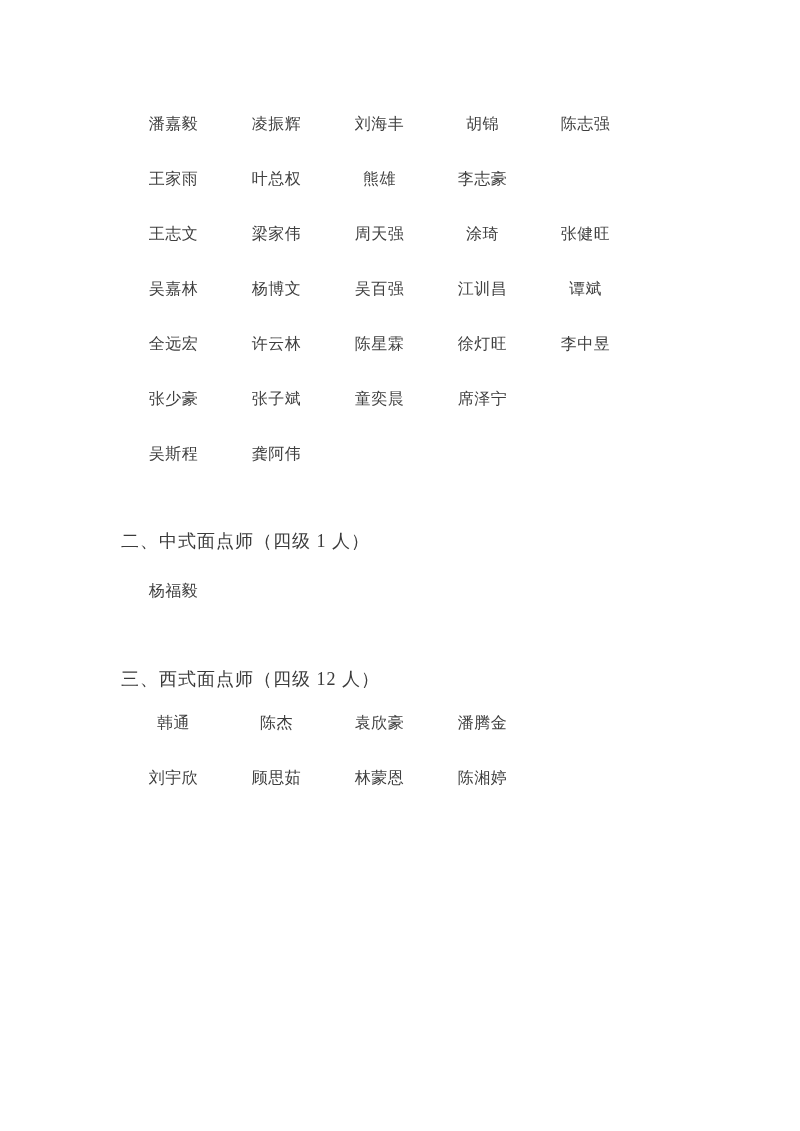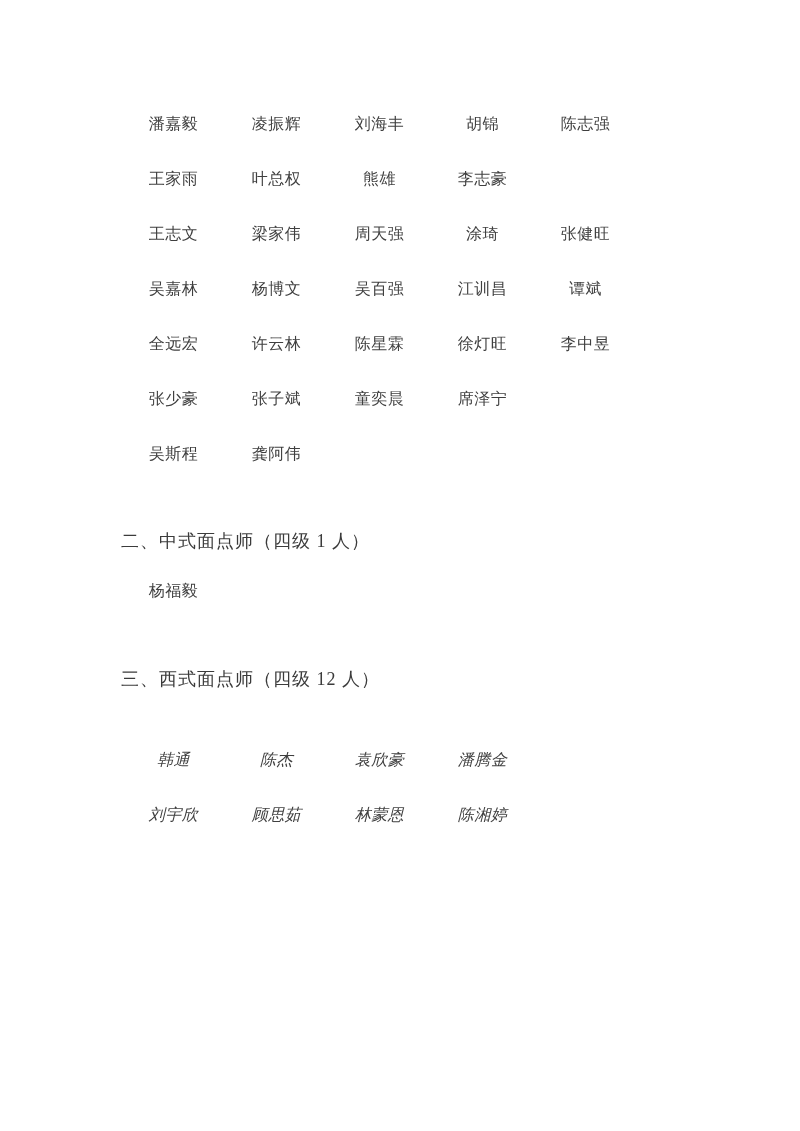--- a/index.html
+++ b/index.html
@@ -29,21 +29,21 @@
   .name-cell {
     display: flex;
     align-items: center;
     justify-content: center;
     font-size: 16px;
     letter-spacing: 0.5px;
     white-space: nowrap;
   }
   .grid-1 { top: 97px; }
   .grid-2 { top: 564px; }
-  .grid-3 { top: 733px; font-style: italic; }
+  .grid-3 { top: 696px; }
   .section-heading {
     position: absolute;
     left: 121px;
     font-size: 18px;
     letter-spacing: 1px;
     line-height: 32px;
     white-space: nowrap;
     color: #3b3b3b;
   }
   .heading-2 { top: 525px; }

